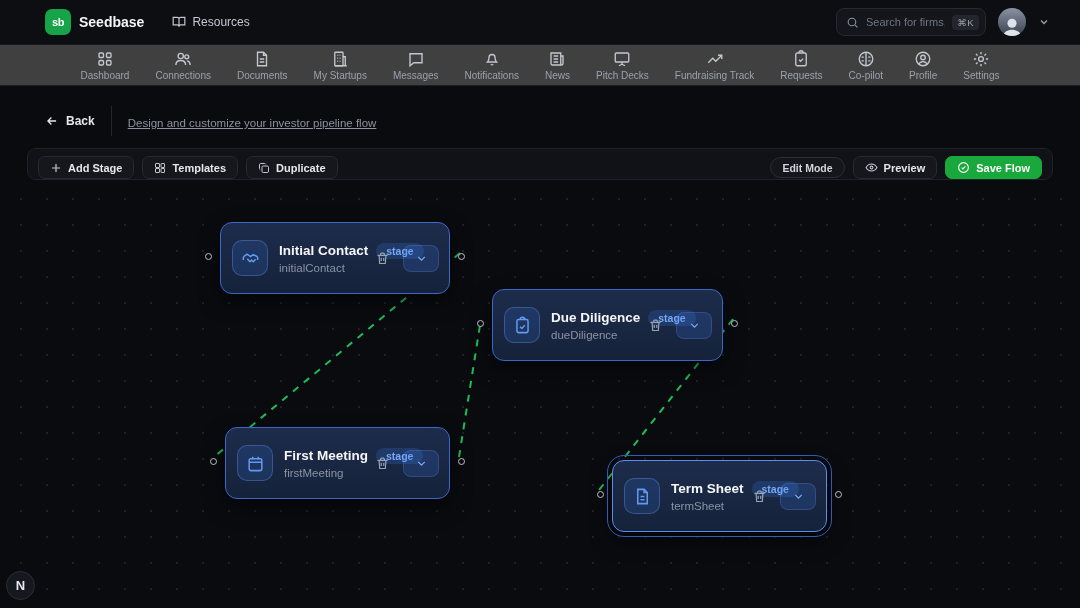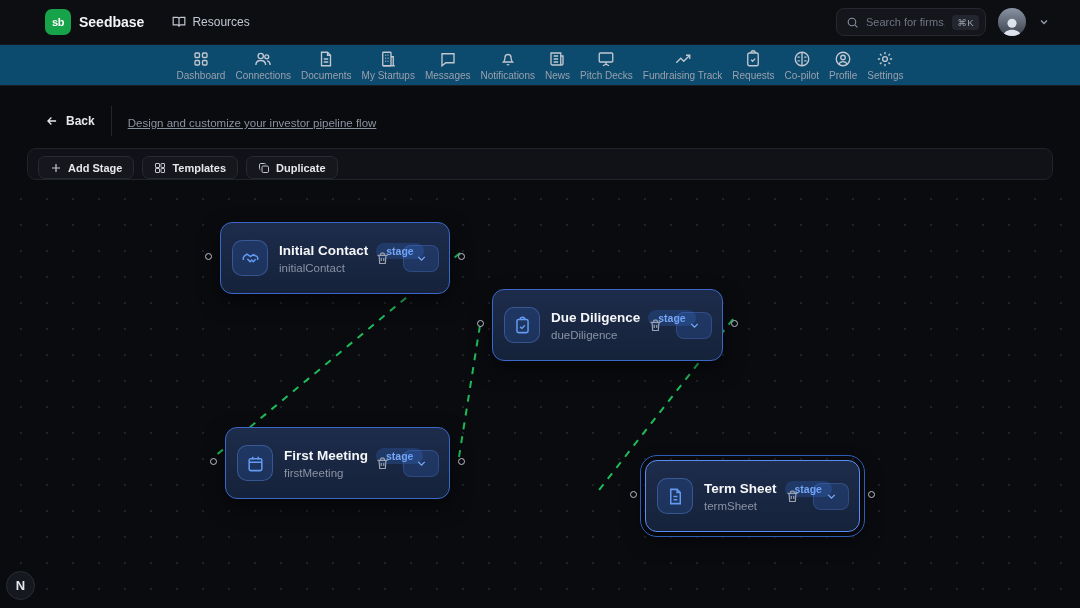--- a/index.html
+++ b/index.html
@@ -36,22 +36,22 @@
   }
   .avatar{
     width:28px; height:28px; border-radius:50%; overflow:hidden; cursor:pointer;
     background:linear-gradient(180deg,#8a93a3 0%,#39404d 100%);
     display:flex; align-items:flex-end; justify-content:center;
   }
   .chev-small{ color:#9aa1ad; cursor:pointer; display:flex; }
 
   
   .navstrip{
-    height:41px; background:#0c4a6e; border-bottom:1px solid #1b1e24;
-    display:flex; align-items:center; justify-content:center; gap:10px;
+    height:41px; background:#404040; border-bottom:1px solid #1b1e24;
+    display:flex; align-items:center; justify-content:center; gap:26px;
   }
   .nav-item{ display:flex; flex-direction:column; align-items:center; gap:2px; cursor:pointer; }
   .nav-item svg{ stroke:#c2c7d0; }
   .nav-label{ font-size:10px; color:#9aa1ad; white-space:nowrap; }
 
   
   .page-head{ display:flex; align-items:center; gap:16px; padding:20px 30px 12px 45px; }
   .back-btn{ display:flex; align-items:center; gap:7px; font-size:12px; font-weight:bold;
     color:#e5e7eb; cursor:pointer; background:none; border:none; }
   .head-divider{ width:1px; height:30px; background:#23262d; }
@@ -344,20 +344,41 @@
     <button class="tb-btn">
       <span>
         <svg width="12" height="12" viewBox="0 0 24 24" fill="none" stroke-width="2">
           <rect x="8" y="8" width="13" height="13" rx="2.5"></rect>
             <path d="M4.5 15.5A2.5 2.5 0 0 1 3 13V5.5A2.5 2.5 0 0 1 5.5 3H13a2.5 2.5 0 0 1 2.4 1.5"></path>
         </svg>
         </span>
       <span>Duplicate</span>
     </button>
   </div>
+  <div class="tb-group">
+    <div class="pill">Edit Mode</div>
+    <button class="tb-btn">
+      <span>
+        <svg width="13" height="13" viewBox="0 0 24 24" fill="none" stroke-width="2">
+          <path d="M2 12s3.5-6.5 10-6.5S22 12 22 12s-3.5 6.5-10 6.5S2 12 2 12z"></path>
+            <circle cx="12" cy="12" r="2.6"></circle>
+        </svg>
+        </span>
+      <span>Preview</span>
+    </button>
+    <button class="tb-btn save-btn">
+      <span>
+        <svg width="13" height="13" viewBox="0 0 24 24" fill="none" stroke-width="2">
+          <circle cx="12" cy="12" r="9"></circle>
+            <path d="M8.5 12.2l2.4 2.4 4.6-4.8"></path>
+        </svg>
+        </span>
+      <span>Save Flow</span>
+    </button>
+  </div>
 </div>
 
 <div class="canvas">
 
   <svg class="edges" width="1080" height="428" viewBox="0 0 1080 428">
     <path class="edge" d="M460 73 L214 277"></path>
     <path class="edge" d="M459 277 L481 139"></path>
     <path class="edge" d="M733 139 L599 310"></path>
   </svg>
 
@@ -446,21 +467,21 @@
     <button class="chev-btn">
       <span>
         <svg width="13" height="13" viewBox="0 0 24 24" fill="none" stroke-width="2.6">
             <path d="M6 9l6 6 6-6"></path>
           </svg>
       </span>
     </button>
     <span class="port right"></span>
   </div>
 
-  <div class="node selected" style="left:645px;top:280px;width:215px">
+  <div class="node selected" style="left:612px;top:280px;width:215px">
     <span class="port left"></span>
     <div class="node-icon">
       <svg width="19" height="19" viewBox="0 0 24 24" fill="none" stroke-width="1.9">
         <path d="M6 3h8l4 4v14H6z"></path>
           <path d="M14 3v4h4M9.5 12h5M9.5 16h5"></path>
       </svg>
     </div>
     <div class="node-mid">
       <div class="node-titlerow">
         <span class="node-title">Term Sheet</span>

